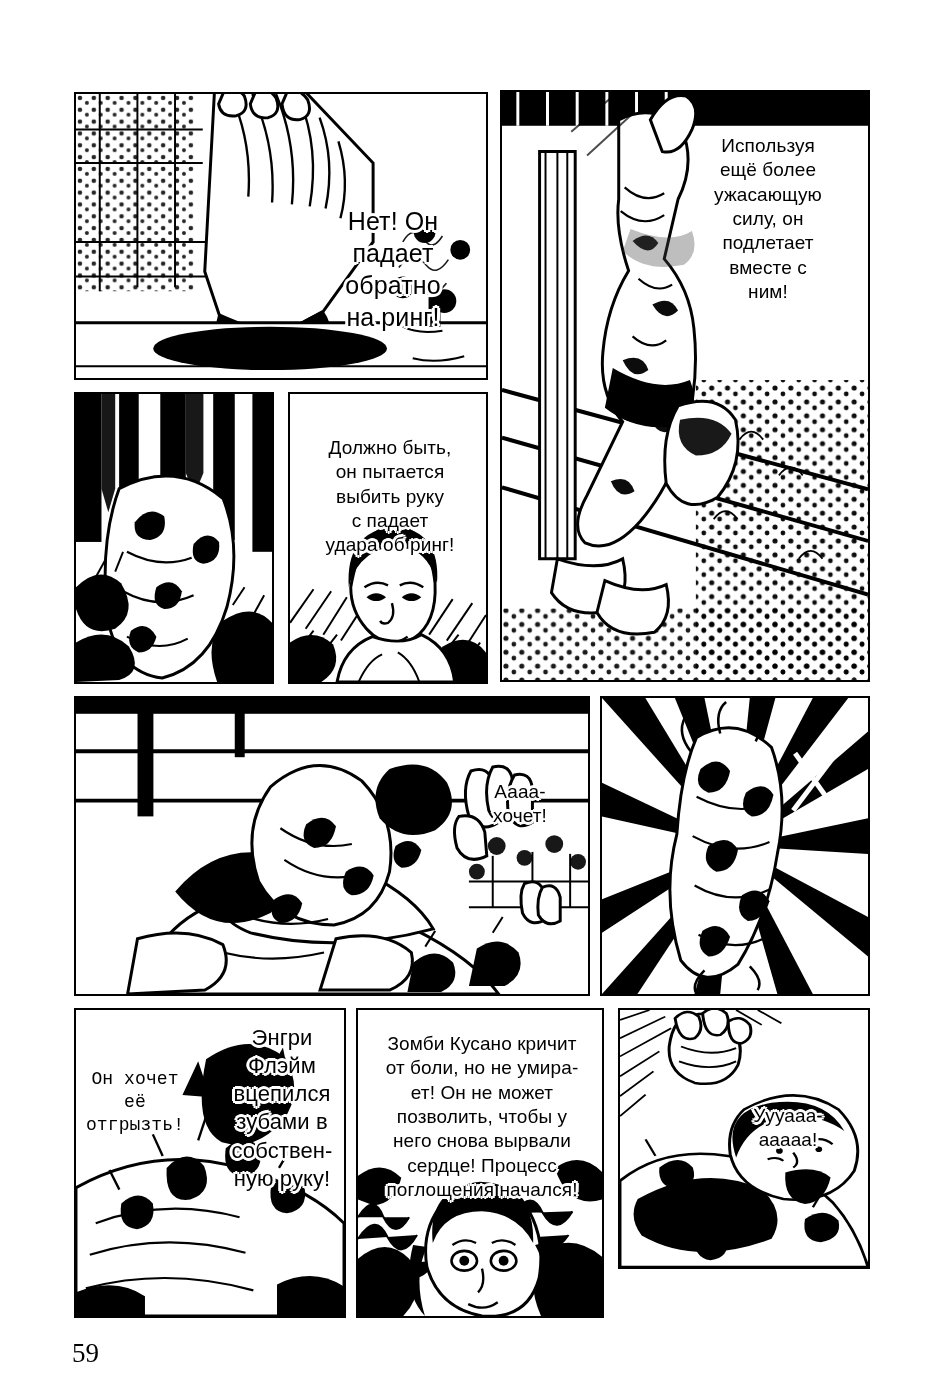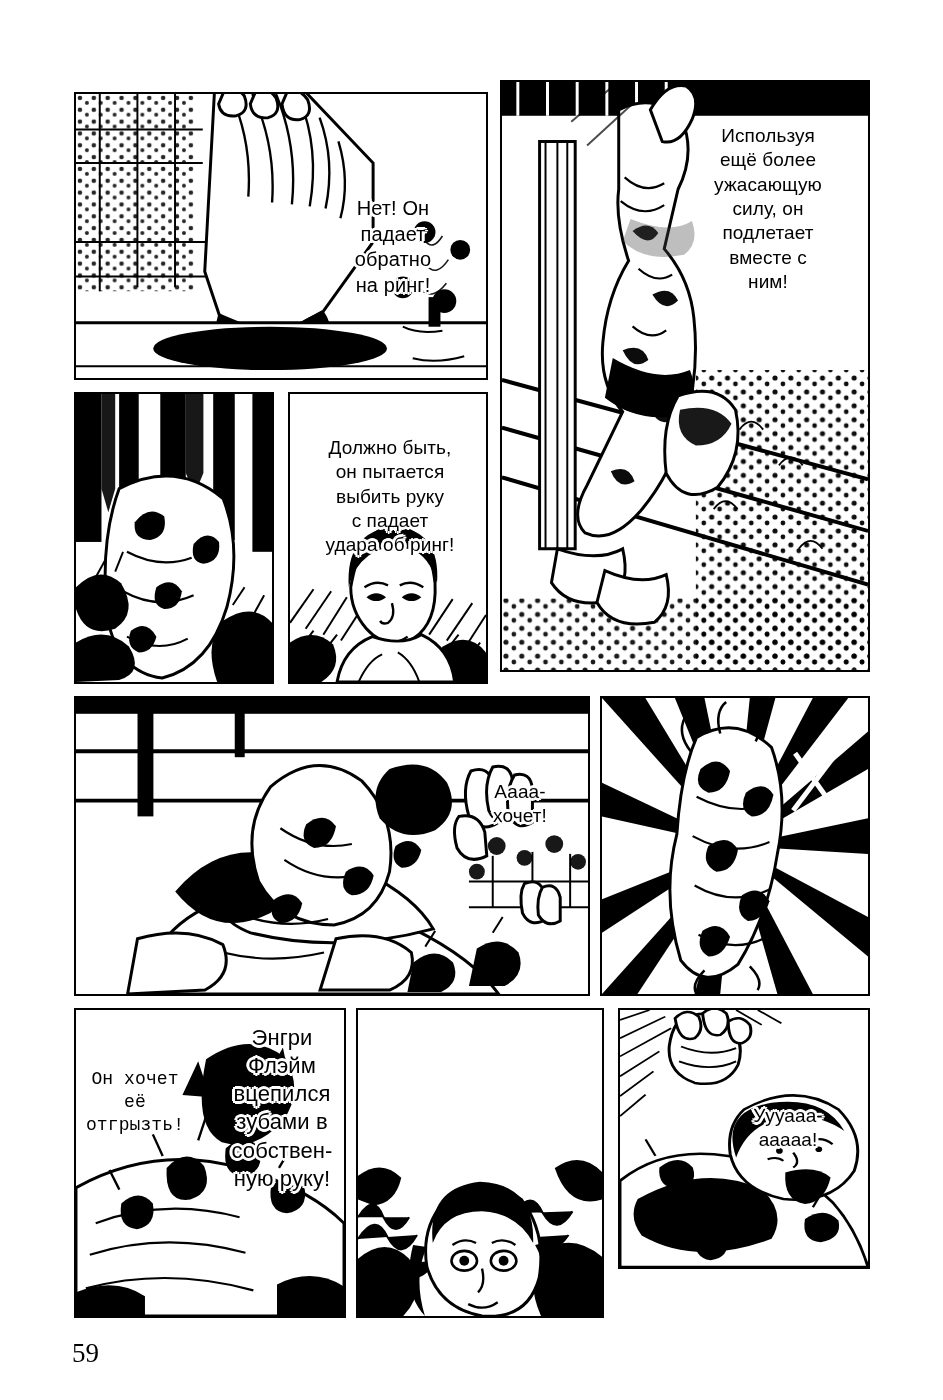--- a/index.html
+++ b/index.html
@@ -129,27 +129,27 @@
         <line x1="0" y1="276" x2="414" y2="276" stroke="#000" stroke-width="2"></line>
         <ellipse cx="196" cy="258" rx="118" ry="22" fill="#000"></ellipse>
         <g stroke="#000" stroke-width="2" fill="none">
           <path d="M330 236 q16 8 40 4"></path>
           <path d="M340 268 q24 6 52 -2"></path>
         </g>
 
         <rect x="356" y="206" width="12" height="30" fill="#000"></rect>
       </svg>
     </div>
-    <div class="txt bubble-free" style="right:18px; top:102px; width:150px; font-size:20px;">Нет! Он
+    <div class="txt bubble-free" style="right:18px; top:111px; width:150px; font-size:25px;">Нет! Он
 падает
 обратно
 на ринг!</div>
   </div>
 
-  <div class="panel" style="left:500px; top:80px; width:370px; height:592px;">
+  <div class="panel" style="left:500px; top:90px; width:370px; height:592px;">
     <div class="art">
       <svg viewBox="0 0 370 592" preserveAspectRatio="none">
         <defs>
           <pattern id="crowd2" width="16" height="14" patternUnits="userSpaceOnUse">
             <circle cx="4" cy="4" r="2.6" fill="#000"></circle>
             <circle cx="12" cy="10" r="2.4" fill="#000"></circle>
           </pattern>
           <pattern id="vhatch" width="7" height="7" patternUnits="userSpaceOnUse" patternTransform="rotate(18)">
             <line x1="0" y1="0" x2="0" y2="7" stroke="#000" stroke-width="2.4"></line>
           </pattern>
@@ -556,20 +556,27 @@
           <circle cx="148" cy="254" r="5" fill="#000"></circle>
           <g stroke="#000" stroke-width="2.4" fill="none">
             <path d="M96 238 q12 -8 24 -2"></path>
             <path d="M136 236 q12 -6 24 2"></path>
             <path d="M126 262 q4 16 -4 24"></path>
             <path d="M112 298 q16 8 30 -2"></path>
           </g>
         </g>
       </svg>
     </div>
+    <div class="txt bubble-free" style="left:8px; top:22px; width:232px; font-size:19px;">Зомби Кусано кричит
+от боли, но не умира-
+ет! Он не может
+позволить, чтобы у
+него снова вырвали
+сердце! Процесс
+поглощения начался!</div>
   </div>
 
   <div class="panel" style="left:618px; top:1008px; width:252px; height:261px;">
     <div class="art">
       <svg viewBox="0 0 252 310" preserveAspectRatio="none">
         <rect width="252" height="310" fill="#fff"></rect>
 
         <g stroke="#000" stroke-width="2">
           <path d="M0 12 l30 -12"></path>
             <path d="M0 34 l46 -26"></path>

